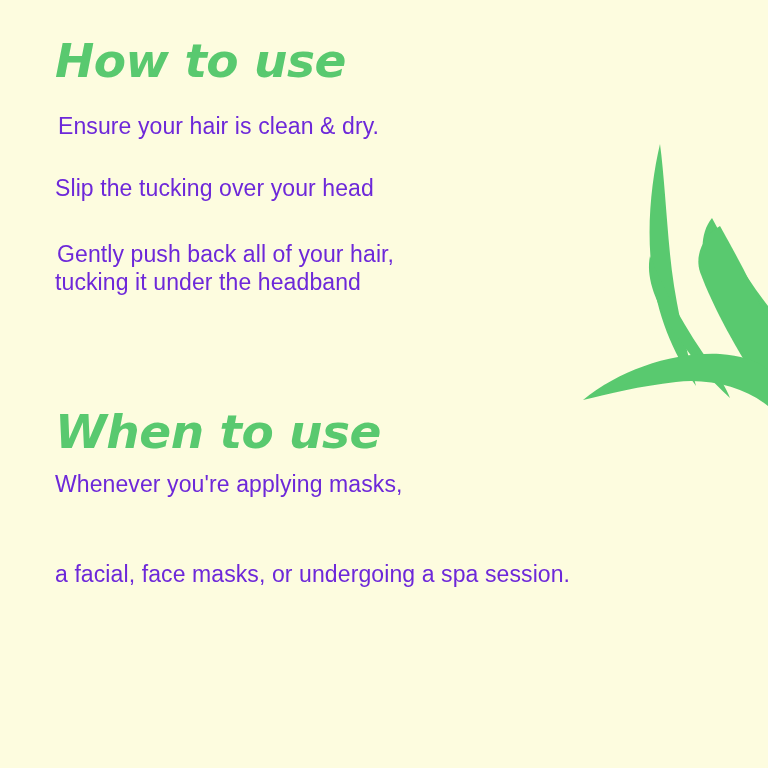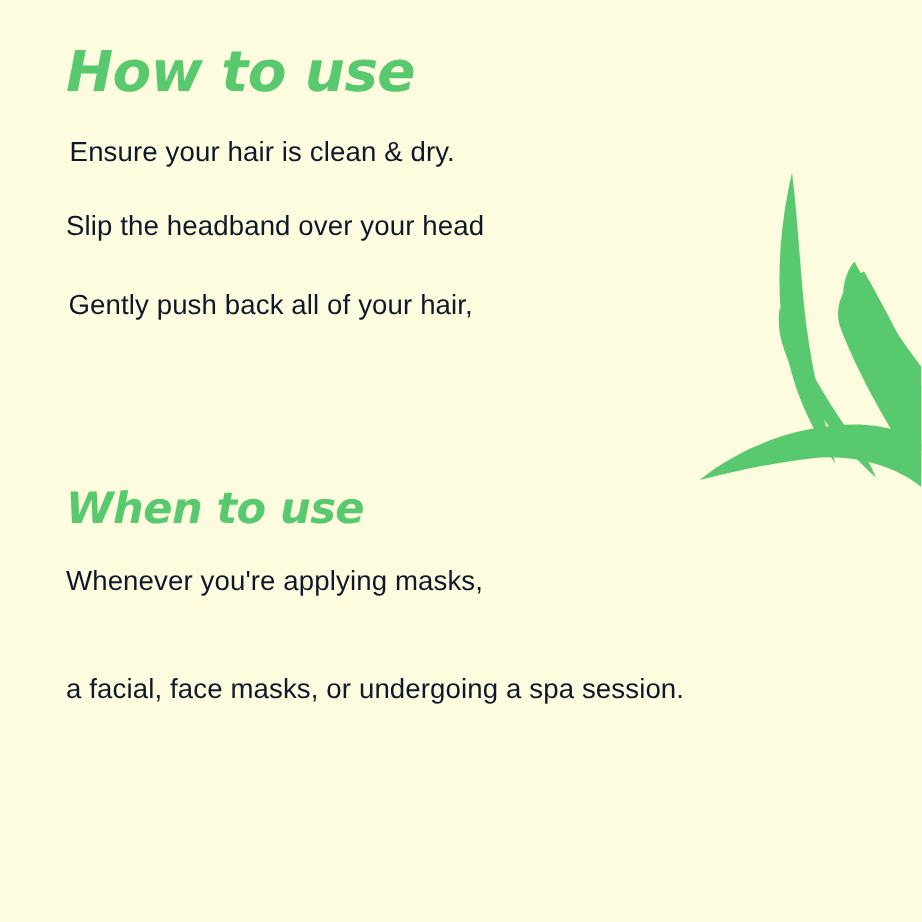--- a/index.html
+++ b/index.html
@@ -41,27 +41,27 @@
     font-style: italic;
     letter-spacing: -0.5px;
     white-space: nowrap;
   }
   .heading-how {
     top: 33px;
     font-size: 47px;
   }
   .heading-when {
     top: 404px;
-    font-size: 36px;
+    font-size: 47px;
   }
 
   
   .body-line {
     position: absolute;
-    color: #0f172a;
+    color: #6d28d9;
     font-family: "Liberation Sans", sans-serif;
     font-weight: 400;
     font-size: 23px;
     letter-spacing: 0.1px;
     white-space: nowrap;
   }
 
   .l-ensure   { left: 58px; top: 113px; }
   .l-slip     { left: 55px; top: 175px; }
   .l-gently   { left: 57px; top: 241px; }
@@ -90,24 +90,25 @@
 
         <path d="M23 270 C 60 240, 112 222, 160 224 C 184 226, 200 232, 208 240 L208 276 C 186 258, 150 248, 116 252 C 80 256, 48 264, 23 270 Z"></path>
       </g>
     </svg>
   </div>
 
   <div class="heading heading-how">How to use</div>
 
   <div class="body-line l-ensure">Ensure your hair is clean &amp; dry.</div>
 
-  <div class="body-line l-slip">Slip the headband over your head</div>
+  <div class="body-line l-slip">Slip the tucking over your head</div>
 
   <div class="body-line l-gently">Gently push back all of your hair,</div>
 
+  <div class="body-line l-tucking">tucking it under the headband</div>
 
   <div class="heading heading-when">When to use</div>
 
   <div class="body-line l-whenever">Whenever you're applying masks,</div>
 
 
   <div class="body-line l-facial">a facial, face masks, or undergoing a spa session.</div>
 
 </div>
 

